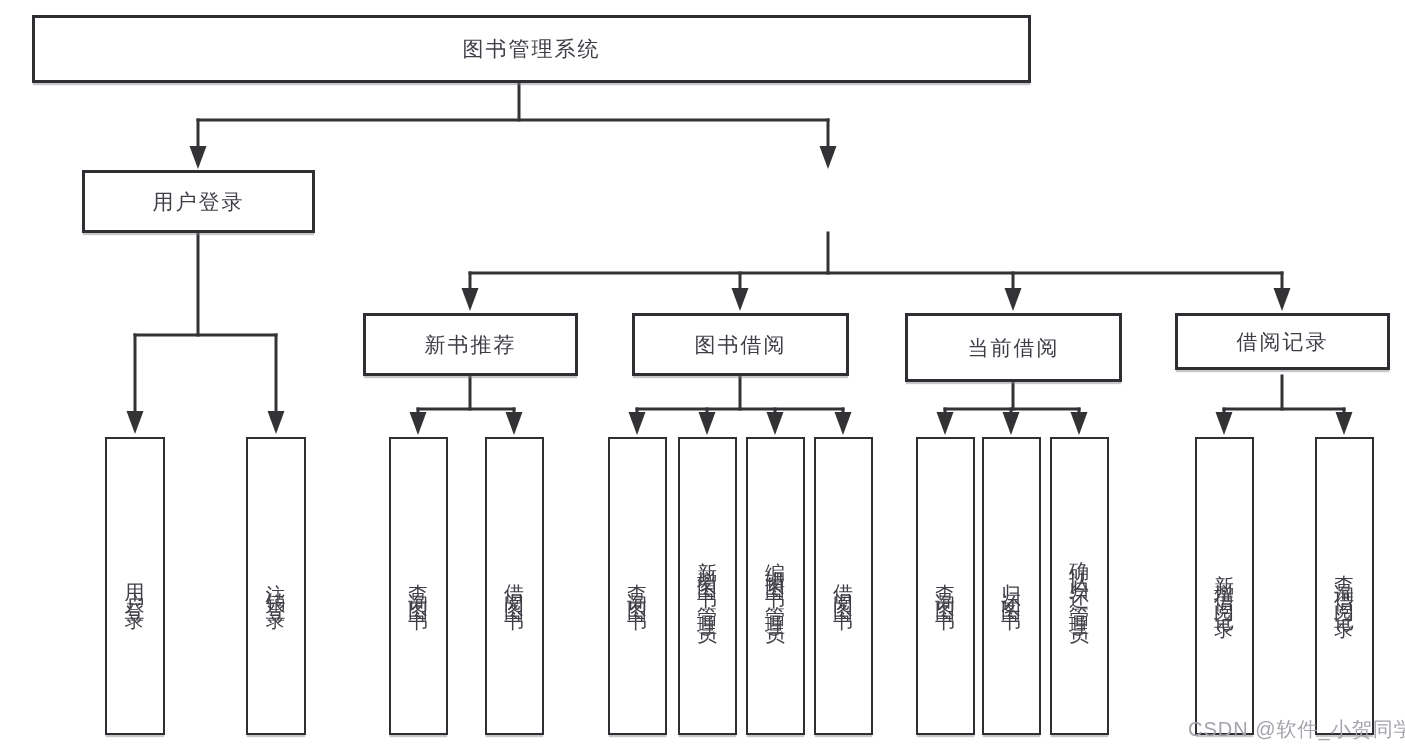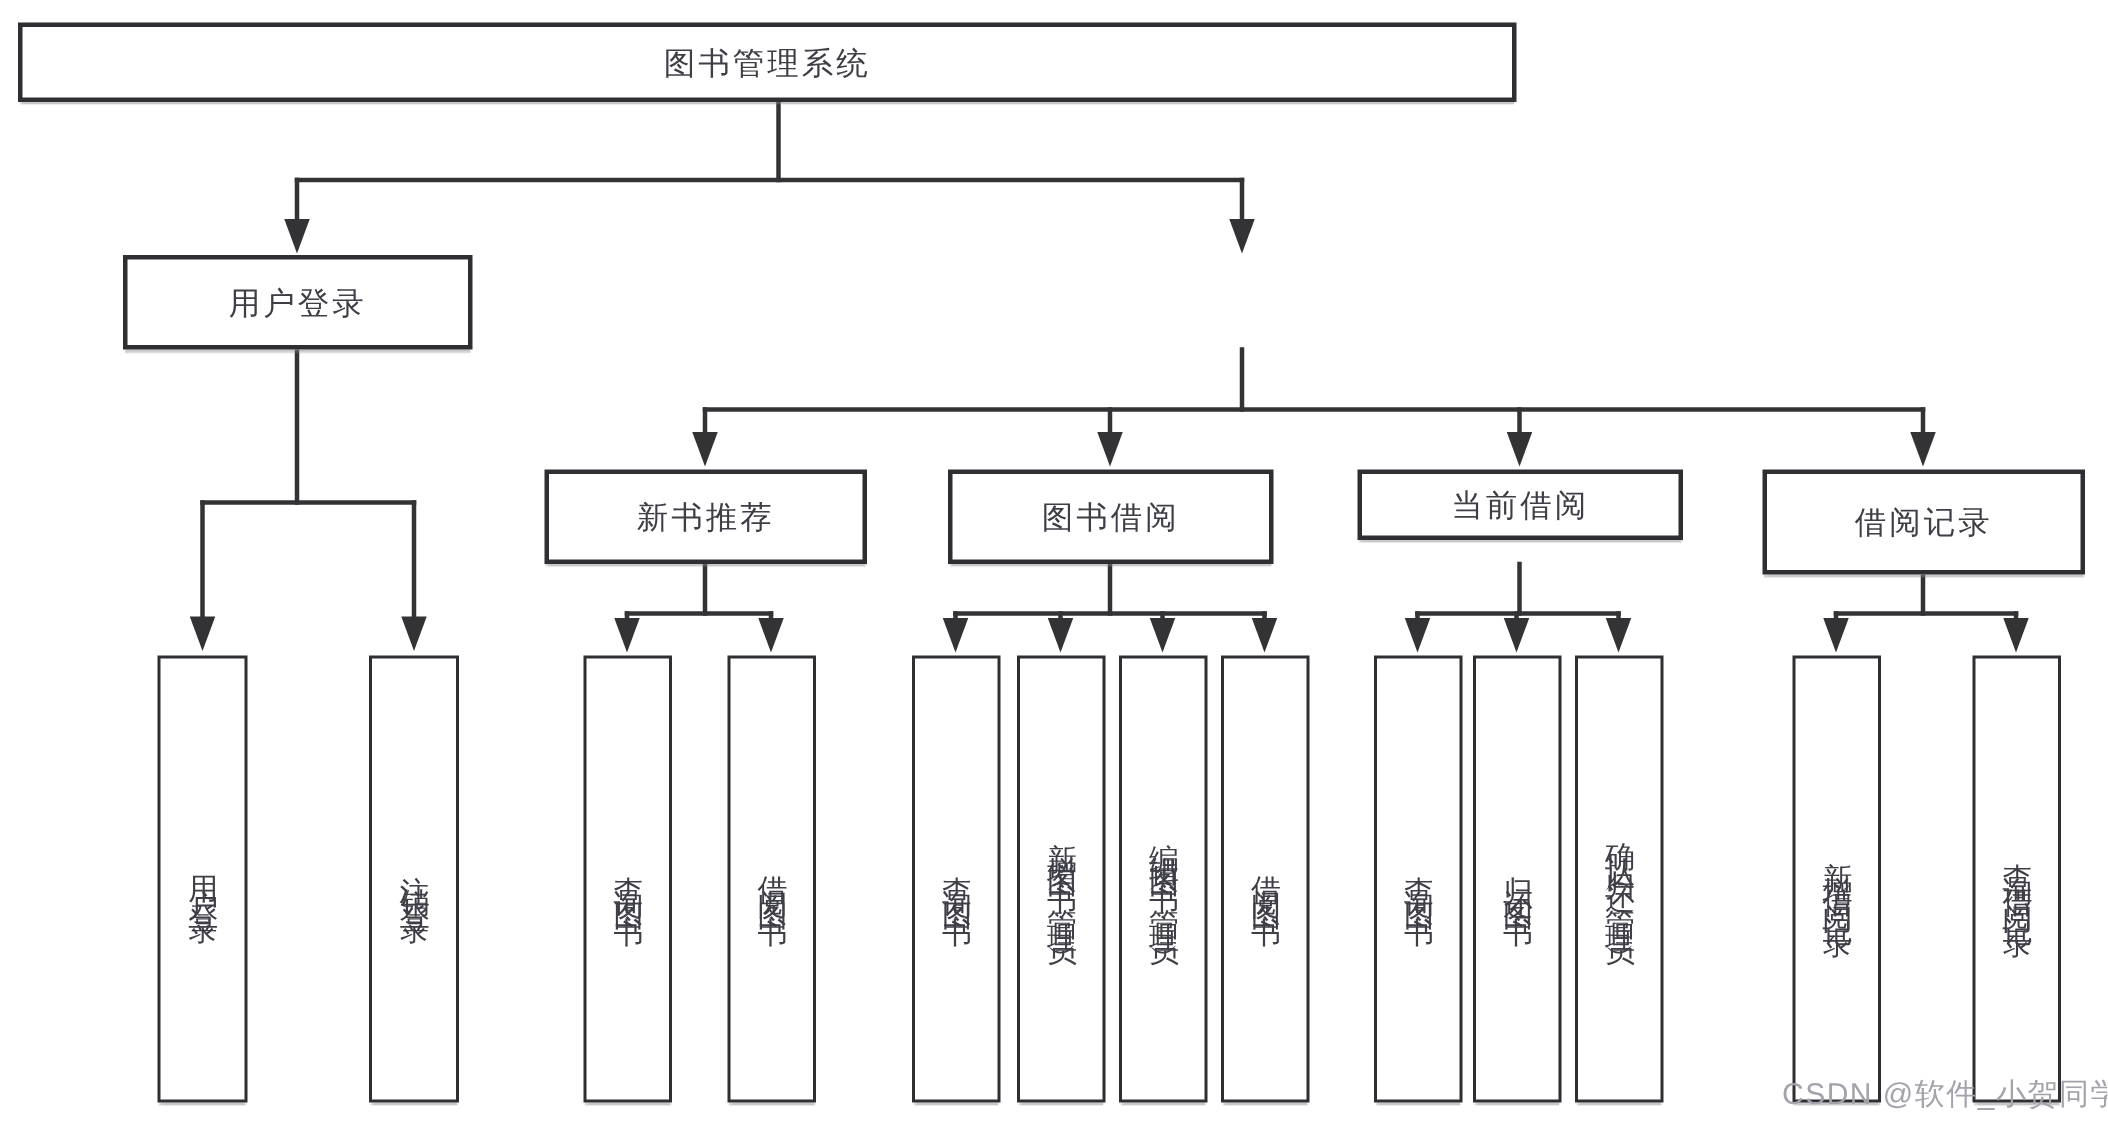--- a/index.html
+++ b/index.html
@@ -123,38 +123,38 @@
 
       <polygon points="945,435 936.5,412 953.5,412"></polygon>
       <polygon points="1011,435 1002.5,412 1019.5,412"></polygon>
       <polygon points="1079,435 1070.5,412 1087.5,412"></polygon>
 
       <polygon points="1224,435 1215.5,412 1232.5,412"></polygon>
       <polygon points="1344,435 1335.5,412 1352.5,412"></polygon>
     </g>
   </svg>
 
-  <div class="node" style="left:12px;top:15px;width:999px;height:53px">
+  <div class="node" style="left:32px;top:15px;width:999px;height:68px">
     <span class="hlabel">图书管理系统</span>
   </div>
 
   <div class="node" style="left:82px;top:170px;width:233px;height:63px">
     <span class="hlabel">用户登录</span>
   </div>
 
   <div class="node" style="left:363px;top:313px;width:215px;height:63px">
     <span class="hlabel">新书推荐</span>
   </div>
   <div class="node" style="left:632px;top:313px;width:217px;height:63px">
     <span class="hlabel">图书借阅</span>
   </div>
-  <div class="node" style="left:905px;top:313px;width:217px;height:47px">
+  <div class="node" style="left:905px;top:313px;width:217px;height:69px">
     <span class="hlabel">当前借阅</span>
   </div>
-  <div class="node" style="left:1175px;top:313px;width:215px;height:70px">
+  <div class="node" style="left:1175px;top:313px;width:215px;height:57px">
     <span class="hlabel">借阅记录</span>
   </div>
 
   <div class="node leaf" style="left:105px;top:437px;width:60px;height:298px">
     <span class="vlabel">用户登录</span>
   </div>
   <div class="node leaf" style="left:246px;top:437px;width:60px;height:298px">
     <span class="vlabel">注销登录</span>
   </div>
 

